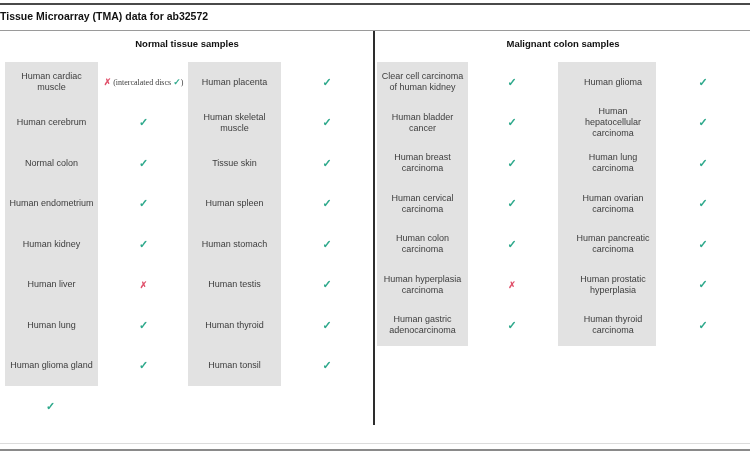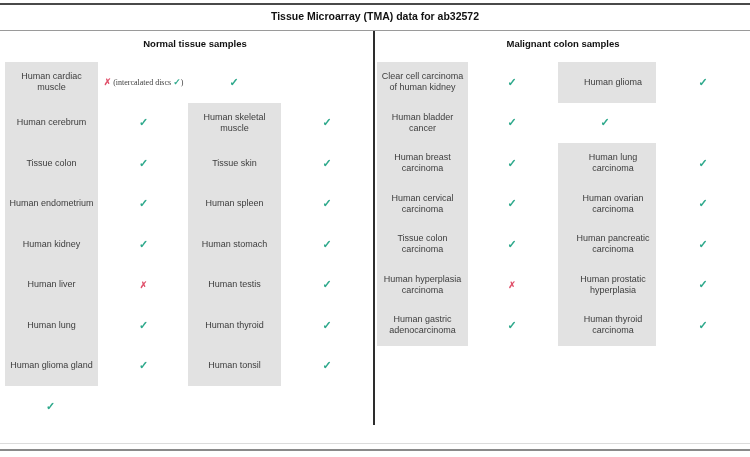--- a/index.html
+++ b/index.html
@@ -16,27 +16,27 @@
   .rule-top    { top:3px;  height:2px; background:#4a4a4a; }
   .rule-title  { top:30px; height:1px; background:#9a9a9a; }
   .rule-faint  { top:443px; height:1px; background:#dcdcdc; }
   .rule-bottom { top:449px; height:2px; background:#8a8a8a; }
   .vdivider {
     position:absolute; left:373px; top:31px;
     width:2px; height:394px; background:#2d2d2d;
   }
   .doc-title {
     position:absolute; top:10px; left:0; width:750px;
-    text-align:center; font-size:10.5px; font-weight:bold; color:#111;
+    text-align:left; font-size:10.5px; font-weight:bold; color:#111;
   }
   .section-header {
     position:absolute; top:38px; width:374px;
     text-align:center; font-size:9.5px; font-weight:bold; color:#111;
   }
-  .section-header.left  { left:8px; }
+  .section-header.left  { left:0; }
   .section-header.right { left:376px; }
   .colgroup { position:absolute; top:62px; display:flex; flex-direction:column; }
   .g1 { left:5px;   } .g1 .lbl { width:93px; } .g1 .mark-cell { width:91px;font-family:Liberation Serif, serif; }
   .g2 { left:188px; } .g2 .lbl { width:93px; } .g2 .mark-cell { width:92px; }
   .g3 { left:377px; } .g3 .lbl { width:91px; } .g3 .mark-cell { width:88px; }
   .g4 { left:558px; } .g4 .lbl { width:98px;padding-left:16px; } .g4 .mark-cell { width:94px; }
   .row { display:flex; height:40.5px; }
   .lbl {
     background:#e2e2e2;
     display:flex; align-items:center; justify-content:center;
@@ -72,21 +72,21 @@
           <span class="note"><span class="cross" style="color: rgb(224, 80, 106);">✗</span> (intercalated discs <span class="check" style="color: rgb(47, 169, 140);">✓</span>)</span>
         </div>
       </div>
       <div class="row">
         <div class="lbl">Human cerebrum</div>
         <div class="mark-cell">
           <span class="check" style="color: rgb(47, 169, 140);">✓</span>
         </div>
       </div>
       <div class="row">
-        <div class="lbl">Tissue colon</div>
+        <div class="lbl">Normal colon</div>
         <div class="mark-cell">
           <span class="check" style="color: rgb(47, 169, 140);">✓</span>
         </div>
       </div>
       <div class="row">
         <div class="lbl">Human endometrium</div>
         <div class="mark-cell">
           <span class="check" style="color: rgb(47, 169, 140);">✓</span>
         </div>
       </div>
@@ -115,20 +115,21 @@
         </div>
       </div>
       <div class="row">
         <div class="mark-cell">
           <span class="check" style="color: rgb(47, 169, 140);">✓</span>
         </div>
       </div>
     </div>
   <div class="colgroup g2">
       <div class="row">
+        <div class="lbl">Human placenta</div>
         <div class="mark-cell">
           <span class="check" style="color: rgb(47, 169, 140);">✓</span>
         </div>
       </div>
       <div class="row">
         <div class="lbl">Human skeletal muscle</div>
         <div class="mark-cell">
           <span class="check" style="color: rgb(47, 169, 140);">✓</span>
         </div>
       </div>
@@ -188,21 +189,21 @@
           <span class="check" style="color: rgb(47, 169, 140);">✓</span>
         </div>
       </div>
       <div class="row">
         <div class="lbl">Human cervical carcinoma</div>
         <div class="mark-cell">
           <span class="check" style="color: rgb(47, 169, 140);">✓</span>
         </div>
       </div>
       <div class="row">
-        <div class="lbl">Tissue colon carcinoma</div>
+        <div class="lbl">Human colon carcinoma</div>
         <div class="mark-cell">
           <span class="check" style="color: rgb(47, 169, 140);">✓</span>
         </div>
       </div>
       <div class="row">
         <div class="lbl">Human hyperplasia carcinoma</div>
         <div class="mark-cell">
           <span class="cross" style="color: rgb(224, 80, 106);">✗</span>
         </div>
       </div>
@@ -214,20 +215,21 @@
       </div>
     </div>
   <div class="colgroup g4">
       <div class="row">
         <div class="lbl">Human glioma</div>
         <div class="mark-cell">
           <span class="check" style="color: rgb(47, 169, 140);">✓</span>
         </div>
       </div>
       <div class="row">
+        <div class="lbl">Human hepatocellular carcinoma</div>
         <div class="mark-cell">
           <span class="check" style="color: rgb(47, 169, 140);">✓</span>
         </div>
       </div>
       <div class="row">
         <div class="lbl">Human lung carcinoma</div>
         <div class="mark-cell">
           <span class="check" style="color: rgb(47, 169, 140);">✓</span>
         </div>
       </div>

